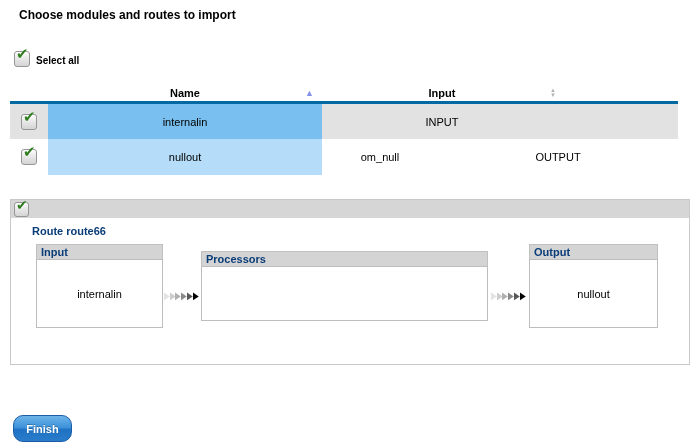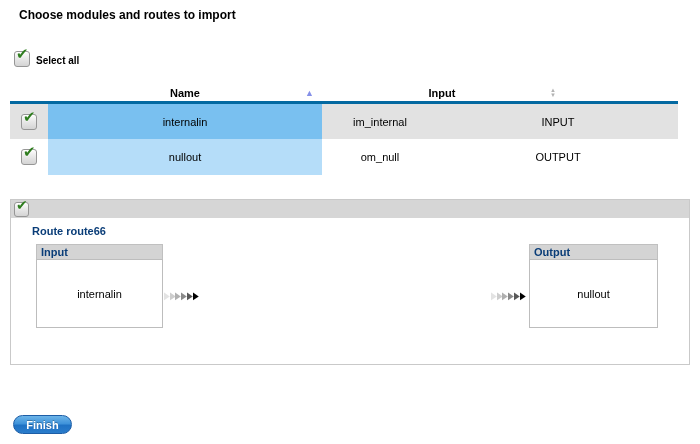--- a/index.html
+++ b/index.html
@@ -110,21 +110,21 @@
   }
   .arr-1 { left: 152px; }
   .arr-2 { left: 479px; }
   .arrows span { font-size: 10px; line-height: 10px; transform: scaleX(0.75); margin-right: -2px; }
   .a1 { color: #e3e3e3; } .a2 { color: #cdcdcd; } .a3 { color: #b0b0b0; }
   .a4 { color: #8a8a8a; } .a5 { color: #585858; } .a6 { color: #000000; }
 
   
   .finish-btn {
     position: absolute; left: 13px; top: 415px;
-    height: 19px; min-width: 59px; padding: 0 12px;
+    height: 27px; min-width: 59px; padding: 0 12px;
     border: 1px solid #1c5da6; border-radius: 10px;
     background: linear-gradient(180deg, #6cb4e8 0%, #3f93da 45%, #1f72c4 55%, #2a7ccb 100%);
     color: #fff; font-size: 11px; font-weight: bold;
     font-family: "Liberation Sans", sans-serif;
     text-shadow: 0 -1px 0 rgba(0,0,0,0.25);
     cursor: pointer;
   }
 </style>
 </head>
 <body>
@@ -154,21 +154,20 @@
     </div>
   </div>
 
   <div class="trow row-0">
     <div class="td col-cb">
       <div class="cb">
         <span class="check">✔</span>
       </div>
     </div>
     <div class="td col-name name-cell">internalin</div>
-    <div class="td col-mod">im_internal</div>
     <div class="td col-type">INPUT</div>
   </div>
 
   <div class="trow row-1">
     <div class="td col-cb">
       <div class="cb">
         <span class="check">✔</span>
       </div>
     </div>
     <div class="td col-name name-cell">nullout</div>
@@ -194,20 +193,24 @@
 
   <div class="arrows arr-1">
     <span class="a1">▶</span>
       <span class="a2">▶</span>
       <span class="a3">▶</span>
       <span class="a4">▶</span>
       <span class="a5">▶</span>
       <span class="a6">▶</span>
   </div>
 
+  <div class="flowbox box-proc">
+    <div class="fb-head">Processors</div>
+    <div class="fb-body"></div>
+  </div>
 
   <div class="arrows arr-2">
     <span class="a1">▶</span>
       <span class="a2">▶</span>
       <span class="a3">▶</span>
       <span class="a4">▶</span>
       <span class="a5">▶</span>
       <span class="a6">▶</span>
   </div>
 

